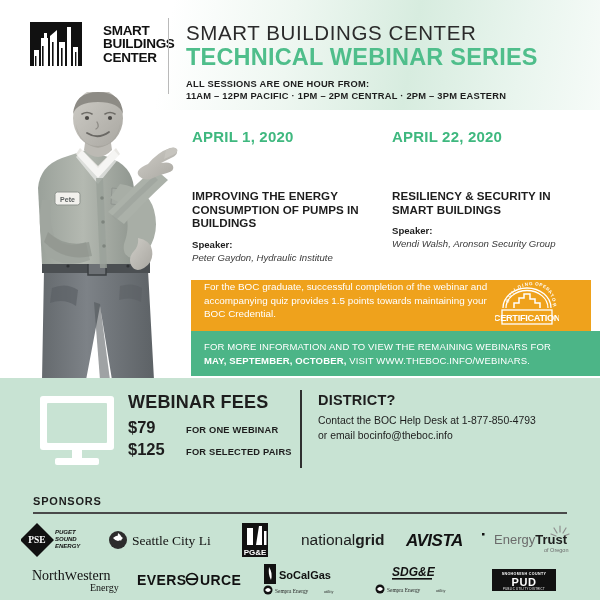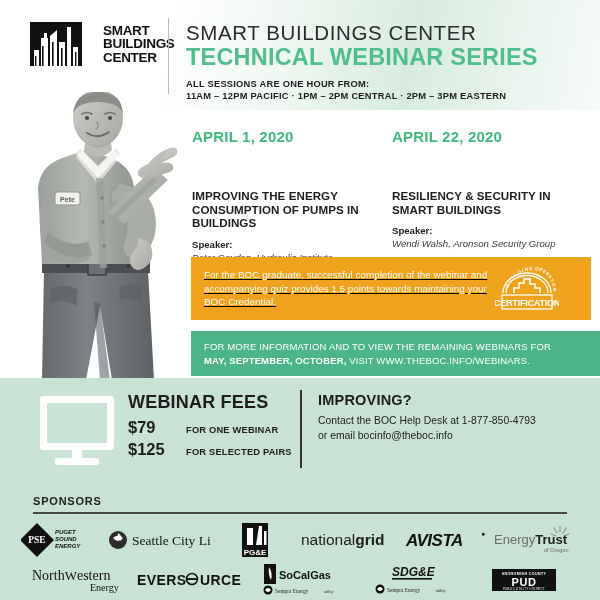--- a/index.html
+++ b/index.html
@@ -121,26 +121,25 @@
   .w-speaker-name {
     font-size: 9.6px;
     font-style: italic;
     color: #3a3a3a;
     line-height: 13px;
   }
 
   
   .boc-box {
     position: absolute;
-    left: 191px; top: 257px;
+    left: 191px; top: 280px;
     width: 400px; height: 63px;
     background: #efa21c;
     display: flex;
-    align-items: center;
-    text-decoration: underline;
+    align-items: flex-start;
   }
   .boc-text {
     color: #ffffff;
     font-size: 9.9px;
     line-height: 13.6px;
     padding-left: 13px;
     width: 285px;
   }
   .boc-badge {
     width: 64px; height: 48px;
@@ -470,21 +469,21 @@
     </div>
     <div class="fee-row">
       <div class="fee-amt">$125</div>
       <div class="fee-label">FOR SELECTED PAIRS</div>
     </div>
   </div>
 
   <div class="vline"></div>
 
   <div class="questions-block">
-    <div class="q-title">IMPROVING?</div>
+    <div class="q-title">DISTRICT?</div>
     <div class="q-line">Contact the BOC Help Desk at 1-877-850-4793</div>
     <div class="q-line">or email bocinfo@theboc.info</div>
   </div>
 
   <div class="sponsors-title">SPONSORS</div>
   <div class="sponsors-rule"></div>
 
   <div class="sponsor-row r1">
 
     <div class="sponsor-cell">

